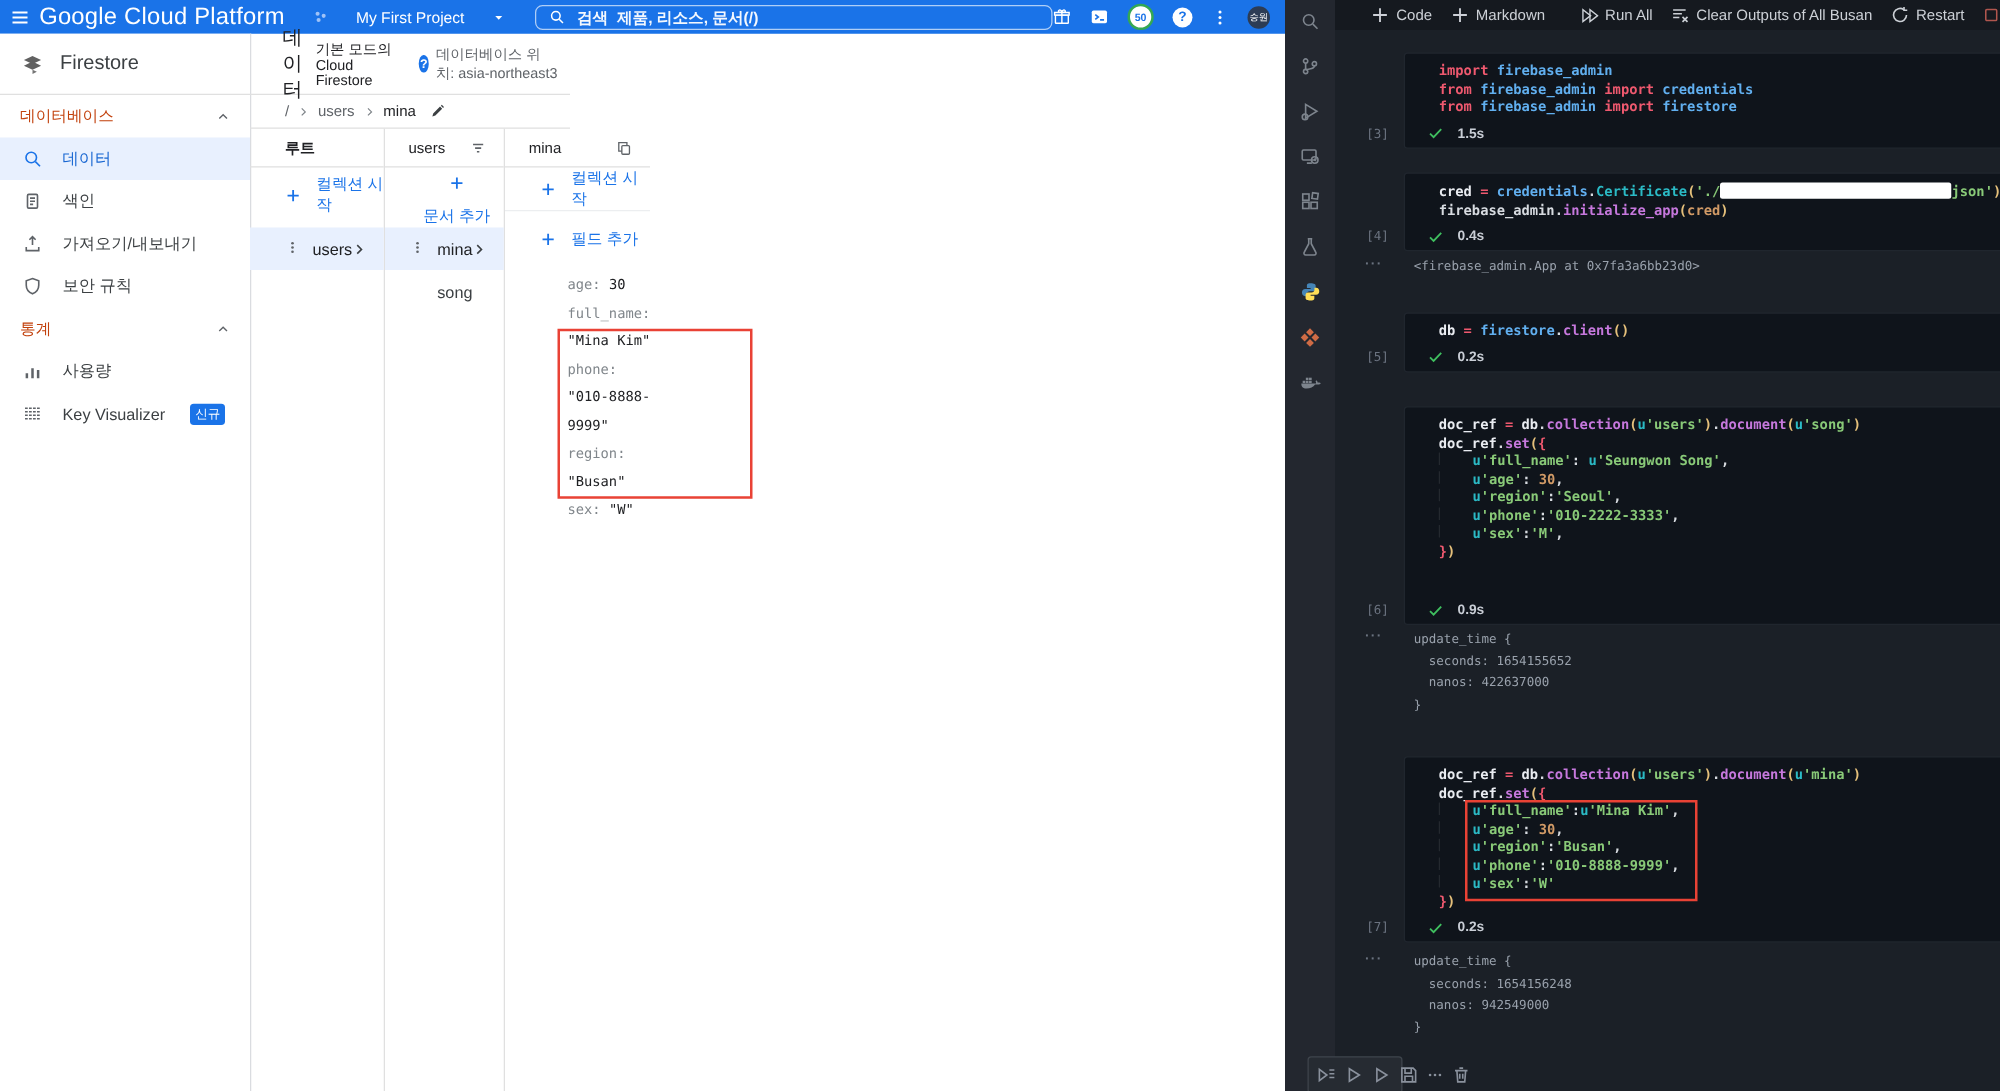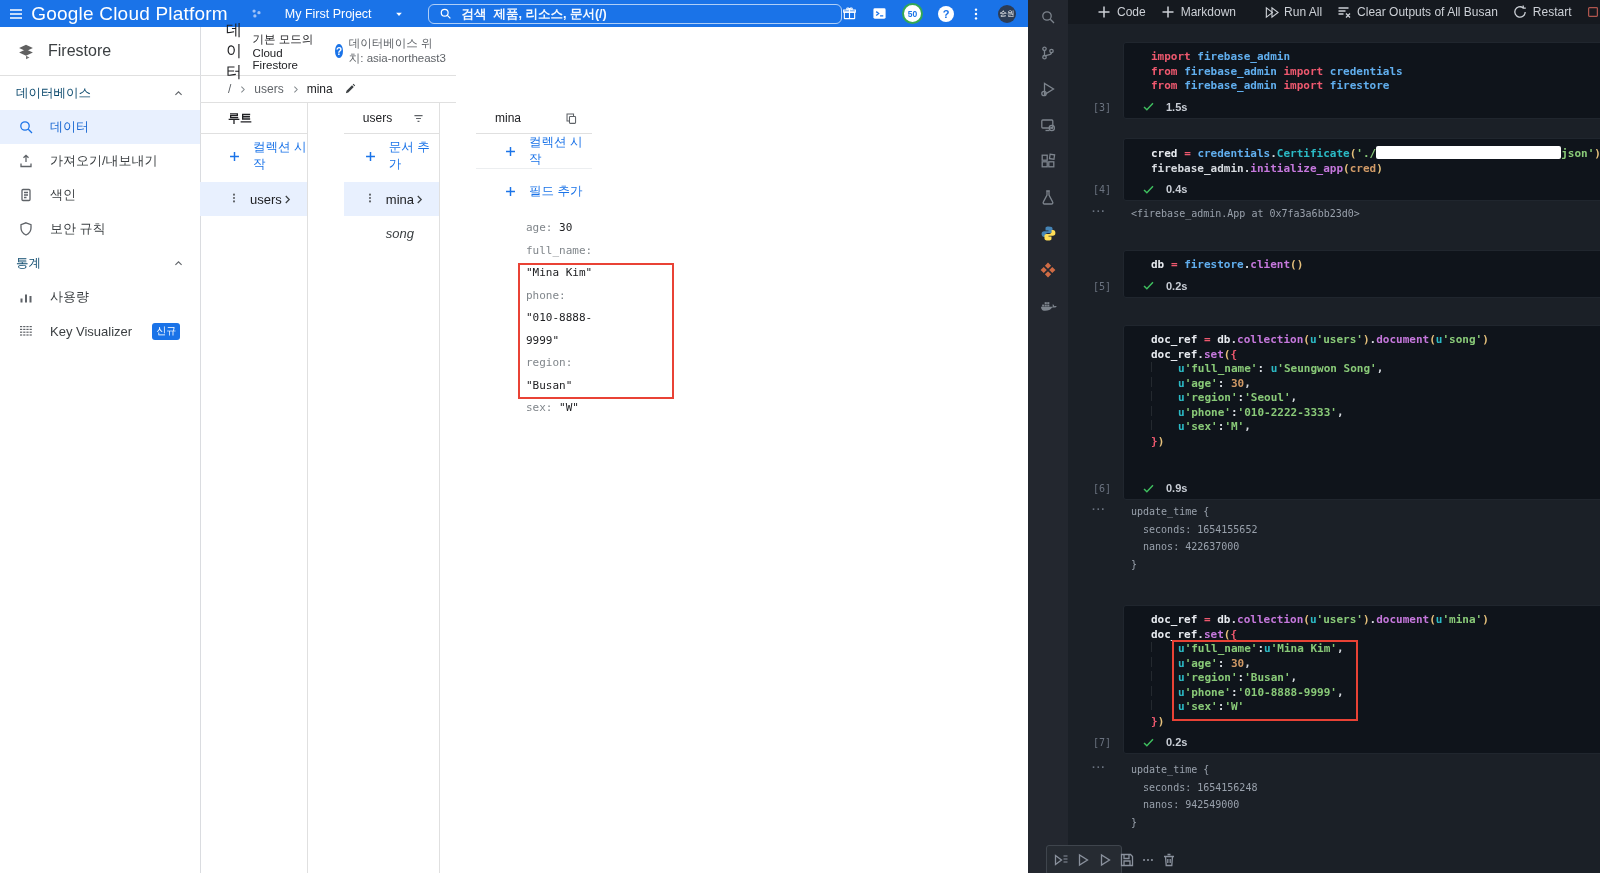--- a/index.html
+++ b/index.html
@@ -21,62 +21,62 @@
   .tb-right{display:flex;align-items:center;gap:15px;margin-left:auto;padding-right:12px;}
   .badge50{width:17px;height:17px;border-radius:50%;background:#fff;border:2px solid #34a853;color:#1a73e8;
            font-size:8.5px;font-weight:bold;display:flex;align-items:center;justify-content:center;}
   .avatar{width:18px;height:18px;border-radius:50%;background:#2c3c55;color:#fff;font-size:7.5px;
           display:flex;align-items:center;justify-content:center;}
 
   .fs-sidebar{position:absolute;left:0;top:27px;width:200px;bottom:0;border-right:1px solid #dadce0;background:#fff;}
   .fs-brand{height:48px;border-bottom:1px solid #e0e0e0;display:flex;align-items:center;gap:12px;padding-left:16px;}
   .fs-brand .t{font-size:16px;color:#3c4043;}
   .nav-sec{display:flex;align-items:center;justify-content:space-between;height:34px;padding:0 16px 0 16px;
-           color:#0c4a6e;font-size:12.5px;cursor:pointer;font-family:Liberation Serif, serif;}
+           color:#c2410c;font-size:12.5px;cursor:pointer;font-family:Liberation Serif, serif;}
   .nav-item{display:flex;align-items:center;gap:16px;height:34px;padding-left:18px;color:#3c4043;font-size:13px;cursor:pointer;}
   .nav-item .ic{color:#5f6368;}
   .nav-item.active{background:#e8f0fe;color:#1967d2;}
   .nav-item.active .ic{color:#1a73e8;}
   .nav-badge{background:#1a73e8;color:#fff;font-size:10px;padding:1.5px 4px;border-radius:3px;margin-left:4px;}
 
   .fs-main{position:absolute;left:200px;top:27px;right:572px;bottom:0;display:flex;flex-direction:column;}
   .main-header{height:48px;border-bottom:1px solid #e0e0e0;display:flex;align-items:center;padding-left:26px;}
   .main-title{font-size:16px;color:#202124;}
   .main-meta{margin-left:auto;display:flex;align-items:center;gap:6px;padding-right:10px;font-size:11.5px;}
   .meta-mode{color:#202124;}
   .help-dot{width:14px;height:14px;border-radius:50%;background:#1a73e8;color:#fff;font-size:10px;font-weight:bold;
             display:flex;align-items:center;justify-content:center;}
   .meta-loc{color:#5f6368;}
   .breadcrumb{height:26px;border-bottom:1px solid #e0e0e0;display:flex;align-items:center;gap:7px;padding-left:28px;
               font-size:12px;color:#5f6368;}
   .breadcrumb .cur{color:#202124;}
   .breadcrumb .ic{color:#80868b;}
-  .panels{flex:1;display:flex;min-height:0;gap:36px;}
+  .panels{flex:1;display:flex;min-height:0;}
   .panel{box-sizing:border-box;position:relative;}
   .p1{width:258px;border-right:1px solid #e0e0e0;}
   .p2{width:237px;border-right:1px solid #e0e0e0;}
   .p3{flex:1;}
   .panel-h{height:30px;border-bottom:1px solid #e0e0e0;display:flex;align-items:center;font-size:12px;color:#202124;}
   .p1 .panel-h{padding:0 14px 0 28px;font-weight:bold;}
   .p2 .panel-h,.p3 .panel-h{padding:0 14px 0 19px;}
   .panel-h .ic{margin-left:auto;color:#5f6368;cursor:pointer;}
   .panel-action{height:32px;margin-top:6px;display:flex;align-items:center;gap:12px;color:#1a73e8;font-size:12.5px;
                 cursor:pointer;}
   .p1 .panel-action{padding-left:28px;}
-  .p2 .panel-action{padding-left:20px;}
+  .p2 .panel-action{padding-left:20px;flex-direction:column;}
   .p3 .panel-action{padding-left:28px;}
   .p3 .panel-action.first{border-bottom:1px solid #eceef0;height:34px;margin-top:0;}
   .rowlist{margin-top:10px;}
   .prow{height:34px;display:flex;align-items:center;font-size:13px;color:#202124;cursor:pointer;}
   .p1 .prow{padding:0 14px 0 28px;}
   .p2 .prow{padding:0 14px 0 20px;}
   .prow.sel{background:#e8f0fe;}
   .prow .kslot{width:22px;color:#5f6368;}
   .prow .chev{margin-left:auto;color:#3c4043;}
-  .prow.plain{color:#3c4043;font-style:italic;}
+  .prow.plain{color:#3c4043;}
   .fields{margin:10px 0 0 50px;font-family:"DejaVu Sans Mono",monospace;font-size:11px;line-height:22.5px;}
   .fkey{color:#80868b;}
   .fval{color:#202124;}
   .annot{position:absolute;border:2px solid #e94235;pointer-events:none;}
 
   
   .editor{position:absolute;left:1028px;top:0;width:572px;height:873px;background:#c4b5fd;overflow:hidden;}
   .actbar{position:absolute;left:0;top:0;width:40px;bottom:0;background:#23272f;display:flex;flex-direction:column;
           align-items:center;gap:20px;padding-top:9px;box-sizing:border-box;color:#7d848d;}
   .actbar .ic{cursor:pointer;}
@@ -193,34 +193,34 @@
             <svg width="16" height="16" viewBox="0 0 16 16" fill="none" stroke="currentColor" stroke-width="1.3">
               <circle cx="7" cy="7" r="4.2"></circle>
               <path d="M10.3 10.3L14 14"></path>
             </svg>
           </span>
           <span>데이터</span>
         </div>
         <div class="nav-item">
           <span class="ic">
             <svg width="16" height="16" viewBox="0 0 16 16" fill="none" stroke="currentColor" stroke-width="1.3">
+              <rect x="4" y="2.5" width="8" height="11" rx="1"></rect>
+              <path d="M6 5.5h4M6 8h4M6 10.5h2.5"></path>
+            </svg>
+          </span>
+          <span>색인</span>
+        </div>
+        <div class="nav-item">
+          <span class="ic">
+            <svg width="16" height="16" viewBox="0 0 16 16" fill="none" stroke="currentColor" stroke-width="1.3">
               <path d="M8 2.5v6.5M5.5 4.8L8 2.3l2.5 2.5"></path>
               <path d="M3 10.5v3h10v-3"></path>
             </svg>
           </span>
           <span>가져오기/내보내기</span>
-        </div>
-        <div class="nav-item">
-          <span class="ic">
-            <svg width="16" height="16" viewBox="0 0 16 16" fill="none" stroke="currentColor" stroke-width="1.3">
-              <rect x="4" y="2.5" width="8" height="11" rx="1"></rect>
-              <path d="M6 5.5h4M6 8h4M6 10.5h2.5"></path>
-            </svg>
-          </span>
-          <span>색인</span>
         </div>
         <div class="nav-item">
           <span class="ic">
             <svg width="16" height="16" viewBox="0 0 16 16" fill="none" stroke="currentColor" stroke-width="1.3">
               <path d="M8 1.8l5 1.8v3.5c0 3.2-2 5.6-5 6.9-3-1.3-5-3.7-5-6.9V3.6z"></path>
             </svg>
           </span>
           <span>보안 규칙</span>
         </div>
         <div class="nav-sec">

